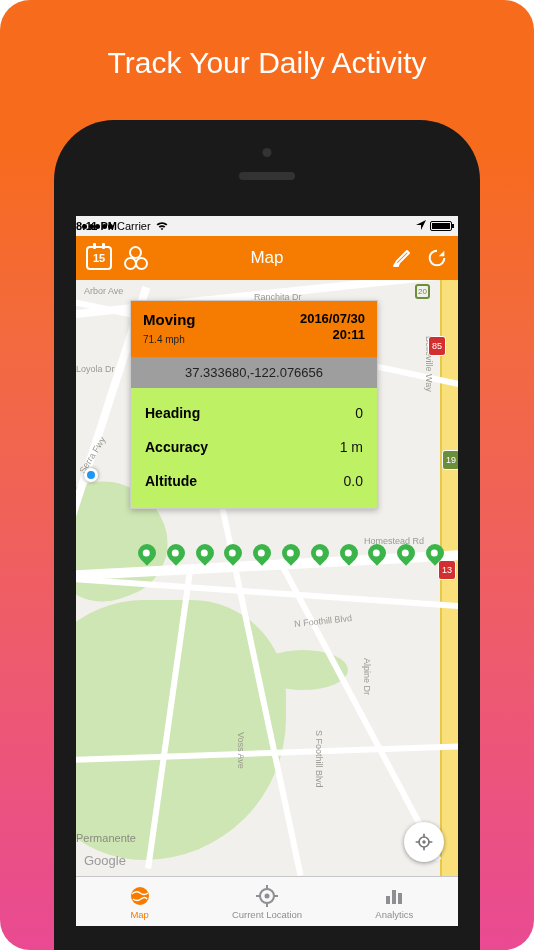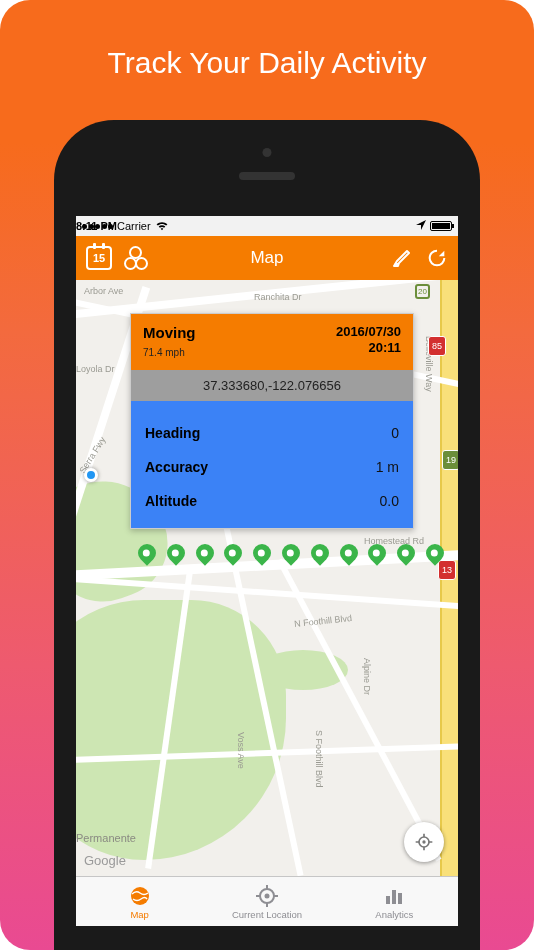--- a/index.html
+++ b/index.html
@@ -107,32 +107,32 @@
   
   .badge85, .badge13, .badge19 {
     position:absolute; font-size:9px; color:#fff; background:#d32f2f; padding:4px 3px; border-radius:3px; border:1px solid #fff;
   }
   .badge85 { top:56px; right:12px; }
   .badge13 { top:280px; right:2px; }
   .badge19 { top:170px; right:-2px; background:#6b8e3a;}
   .badge20 { position:absolute; top:4px; right:28px; width:15px; height:15px; border:2px solid #6b8e3a; color:#6b8e3a; font-size:8px; display:flex; align-items:center; justify-content:center; border-radius:3px;}
   
   .card {
-    position:absolute; top:20px; left:54px; width:284px; background:#3b82f6; border:1px solid #ccc; box-shadow:0 2px 6px rgba(0,0,0,0.25);margin-top:13px;
+    position:absolute; top:20px; left:54px; width:248px; background:#bef264; border:1px solid #ccc; box-shadow:0 2px 6px rgba(0,0,0,0.25);
   }
   .card-hdr {
     background:#f57c00; padding:10px 12px 12px; display:flex; justify-content:space-between; gap:10px;
   }
   .card-hdr .col1 .status { font-weight:700; font-size:15px; color:#000; margin-bottom:6px;}
   .card-hdr .col1 .speed { font-size:10px; color:#222;}
   .card-hdr .col2 { text-align:right; font-weight:700; font-size:13px; color:#000; line-height:1.25;}
   .card-coord {
     background:#9e9e9e; color:#222; font-size:13px; text-align:center; padding:8px 6px;
   }
-  .card-rows { padding: 15px 14px 10px; }
+  .card-rows { padding: 8px 14px 10px; }
   .card-row { display:flex; justify-content:space-between; align-items:center; padding:9px 0; font-size:14px;}
   .card-row .k { font-weight:700; color:#000;}
   .card-row .v { color:#111;}
   
   .locate-btn {
     position:absolute; right:14px; bottom:14px; width:40px; height:40px; background:#fff; border-radius:50%; box-shadow:0 1px 4px rgba(0,0,0,0.4);
     display:flex; align-items:center; justify-content:center; color:#777;
   }
   .google-logo { position:absolute; left:8px; bottom:8px; font-size:13px; color:#9a9a9a; font-family: Arial, sans-serif;}
   .permanente { position:absolute; left:0; bottom:32px; font-size:11px; color:#8a8a82;}

